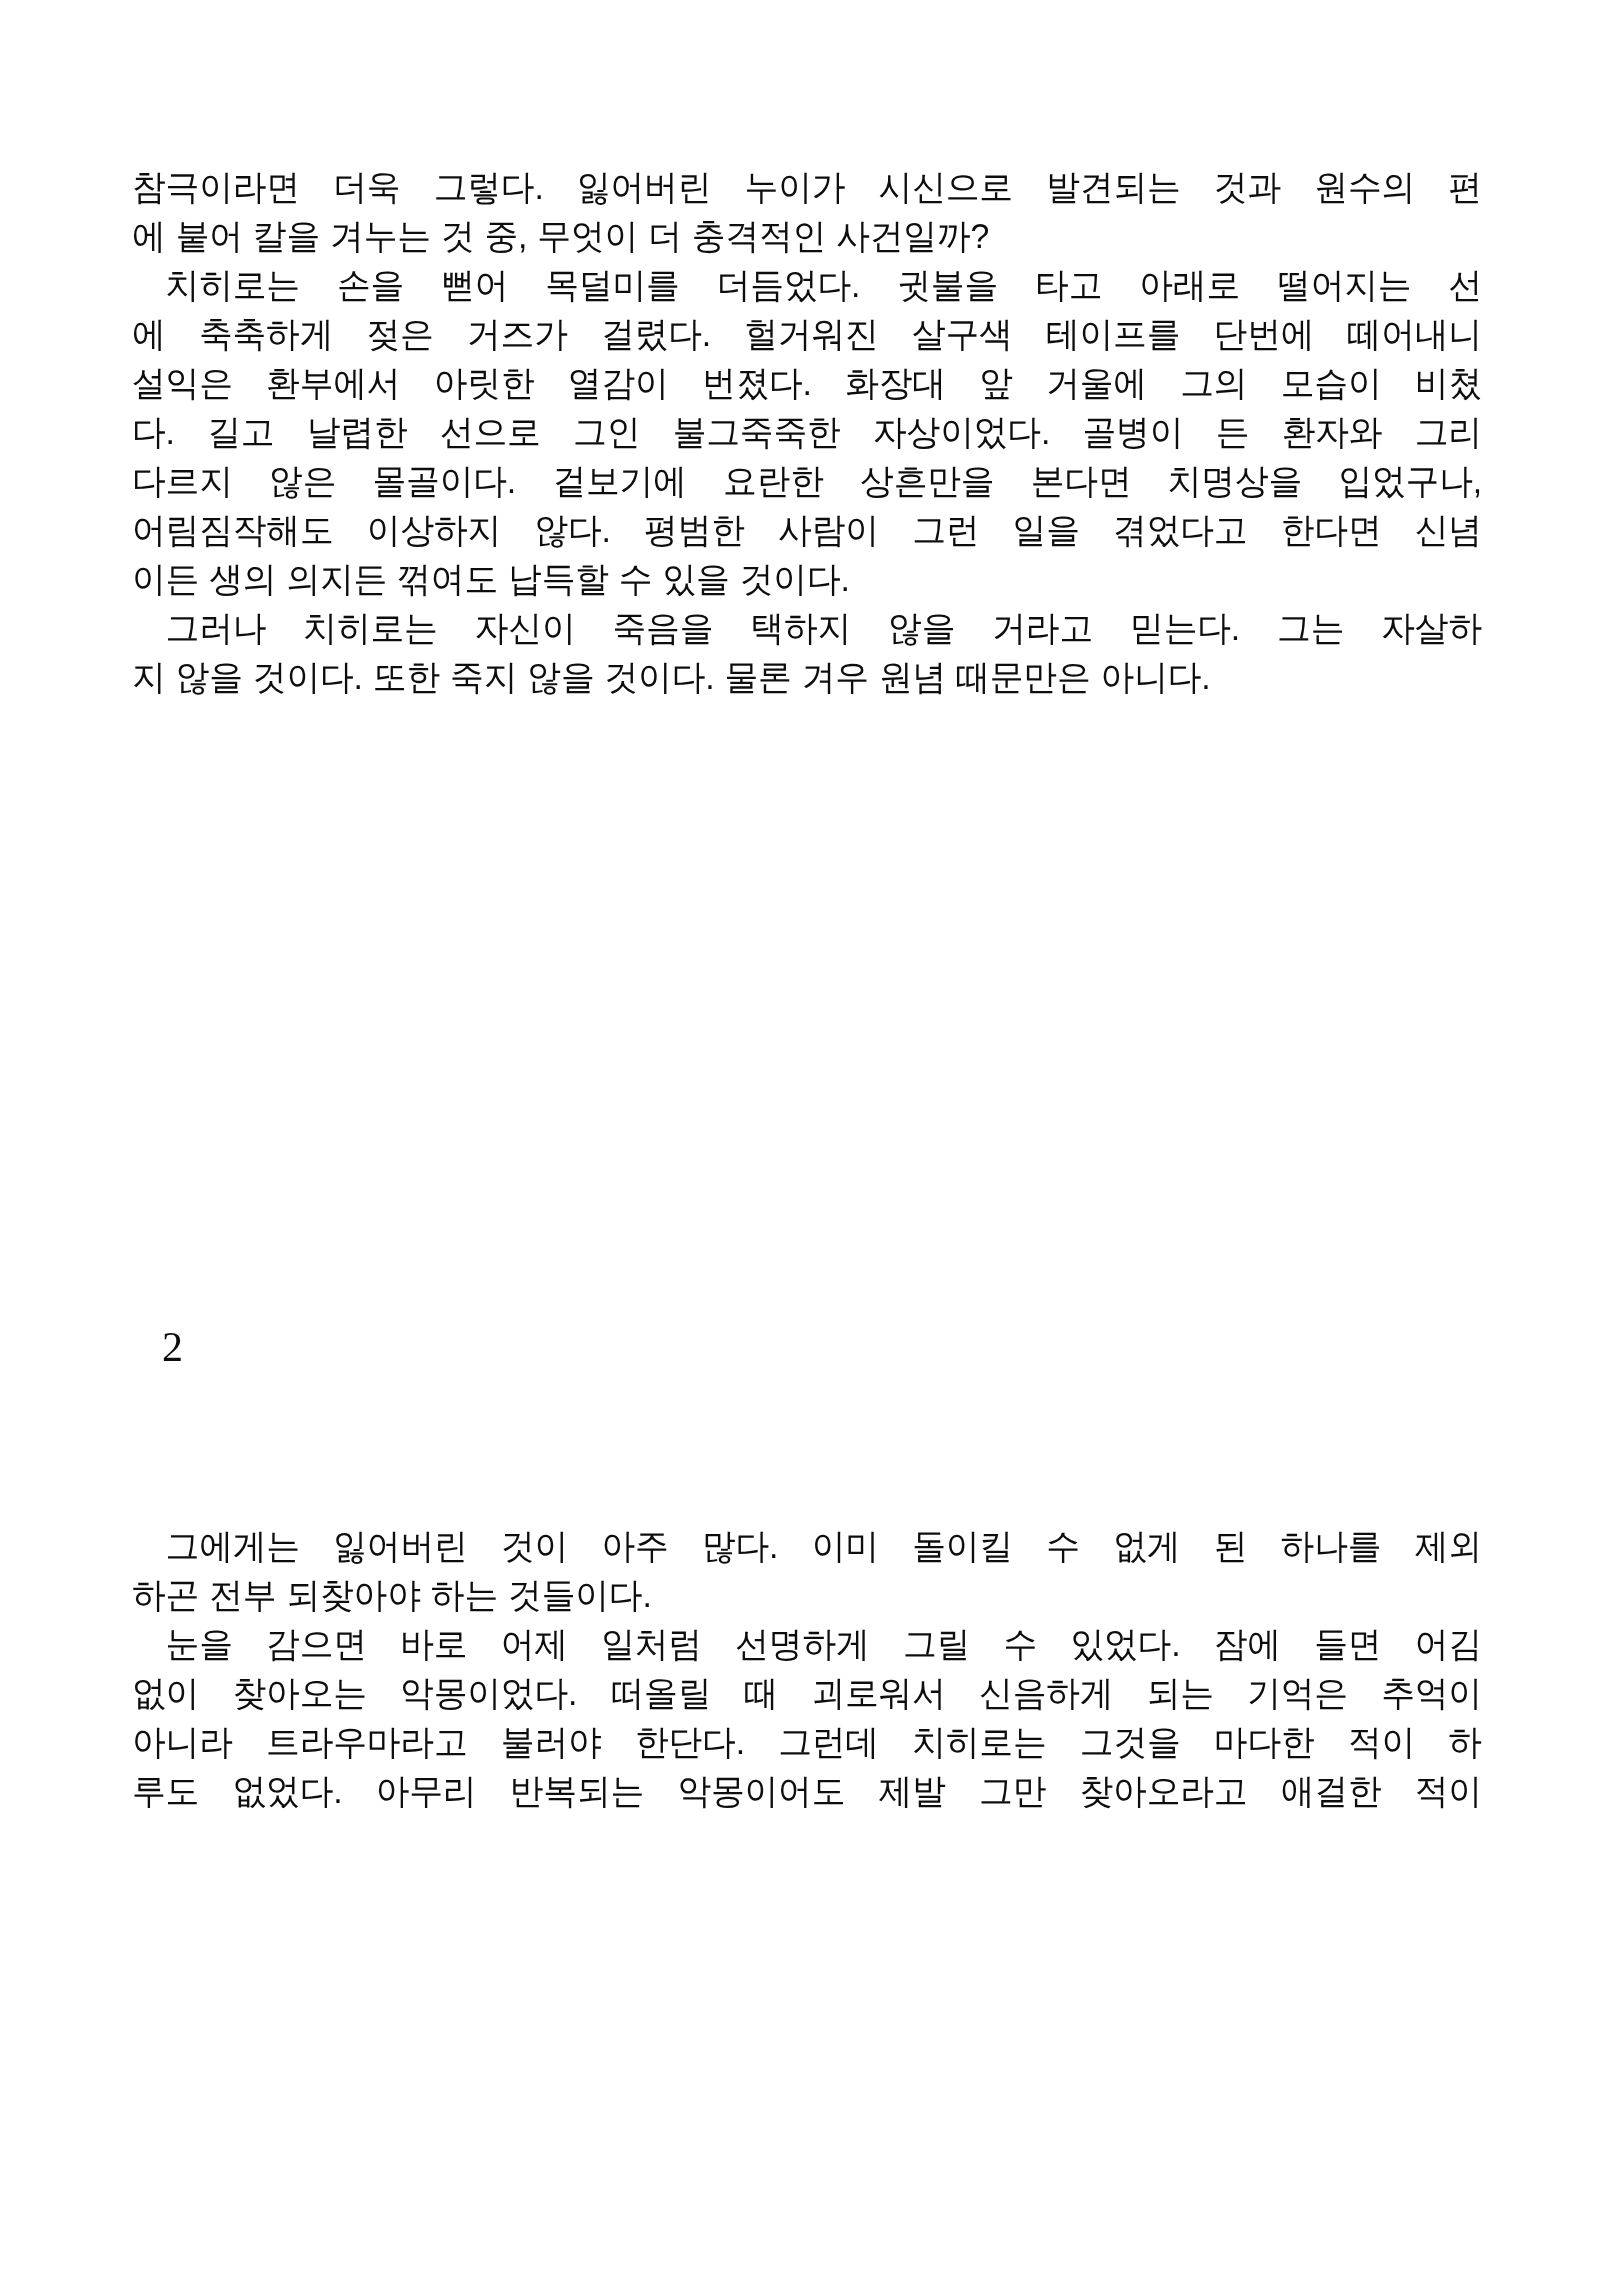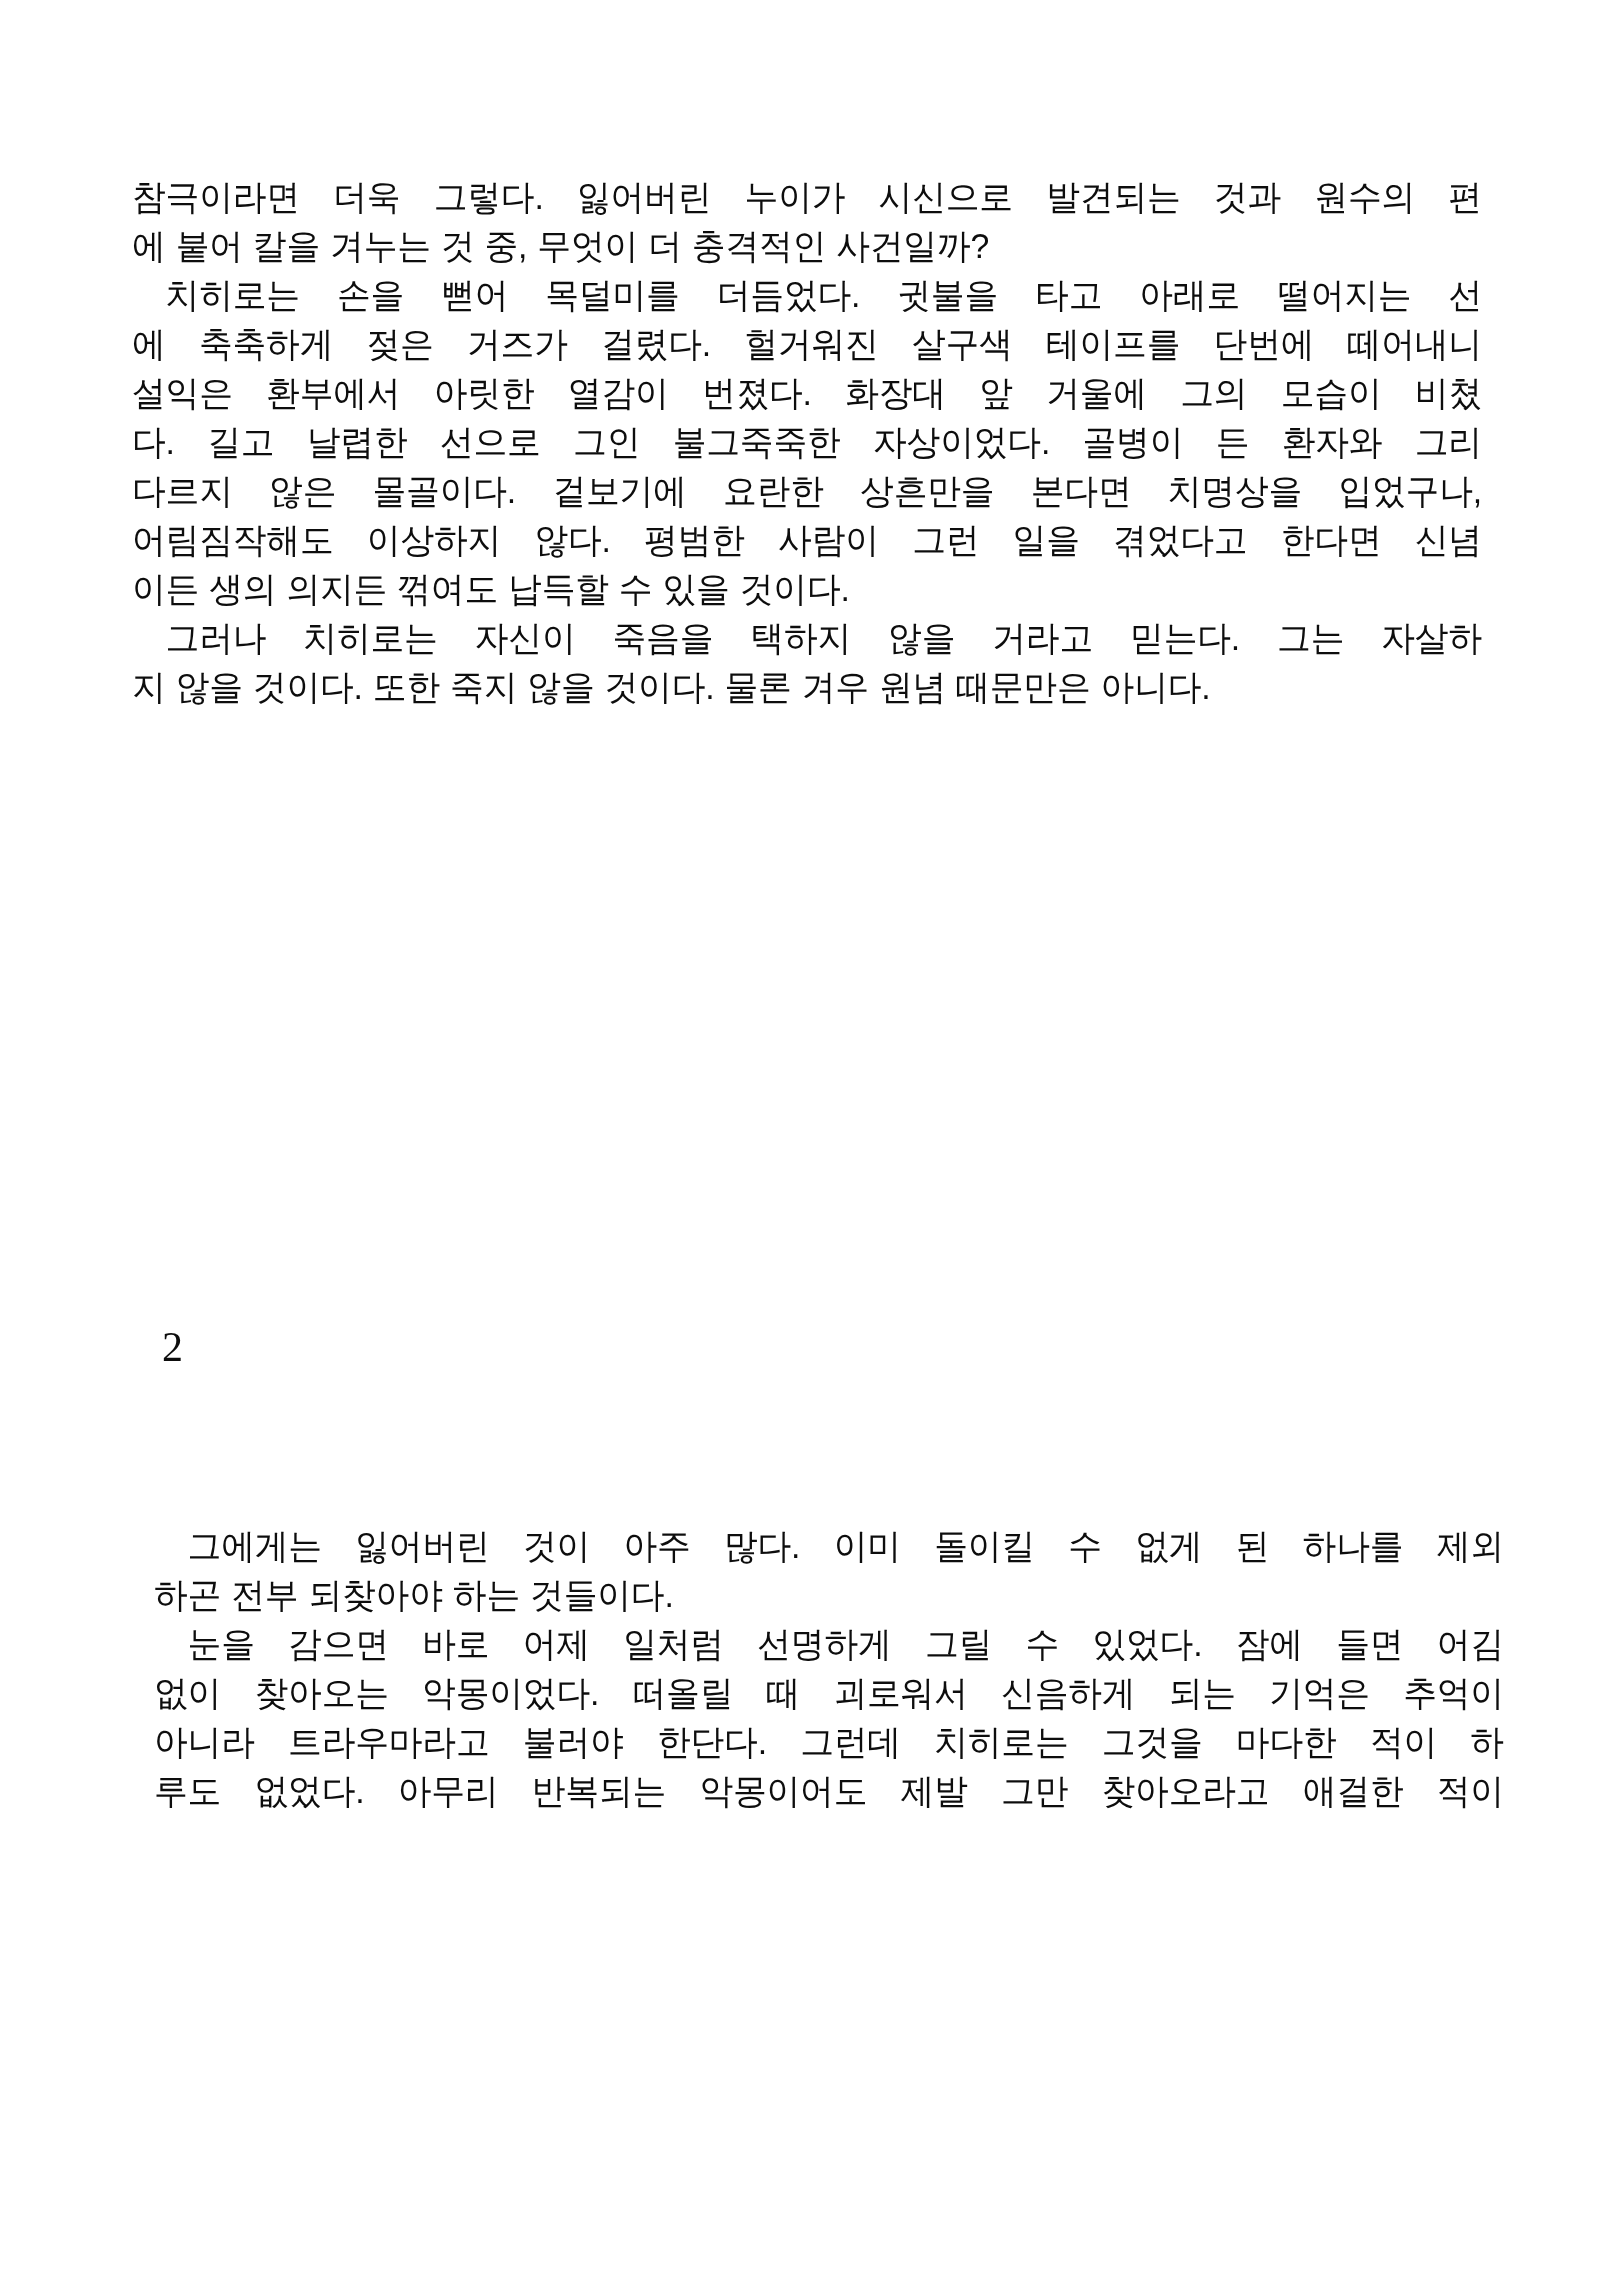--- a/index.html
+++ b/index.html
@@ -21,21 +21,21 @@
   .page {
     position: absolute;
     inset: 0;
     background: #ffffff;
   }
 
   
   .text-column {
     position: absolute;
     left: 132px;
-    top: 172px;
+    top: 162px;
     width: 1351px;
   }
 
   
   .para {
     margin: 0;
     padding: 0;
     font-size: 35px;
     line-height: 49px;
     letter-spacing: -0.2px;
@@ -79,21 +79,20 @@
     color: #0d0d0d;
     font-weight: 400;
   }
 
   
   .text-column-lower {
     position: absolute;
     left: 132px;
     top: 1521px;
     width: 1351px;
-    margin-left: 22px;
   }
 </style>
 </head>
 <body>
 
 <div class="page">
 
   <div class="text-column" id="col-upper">
       <p class="para">
         <span class="line justify">

